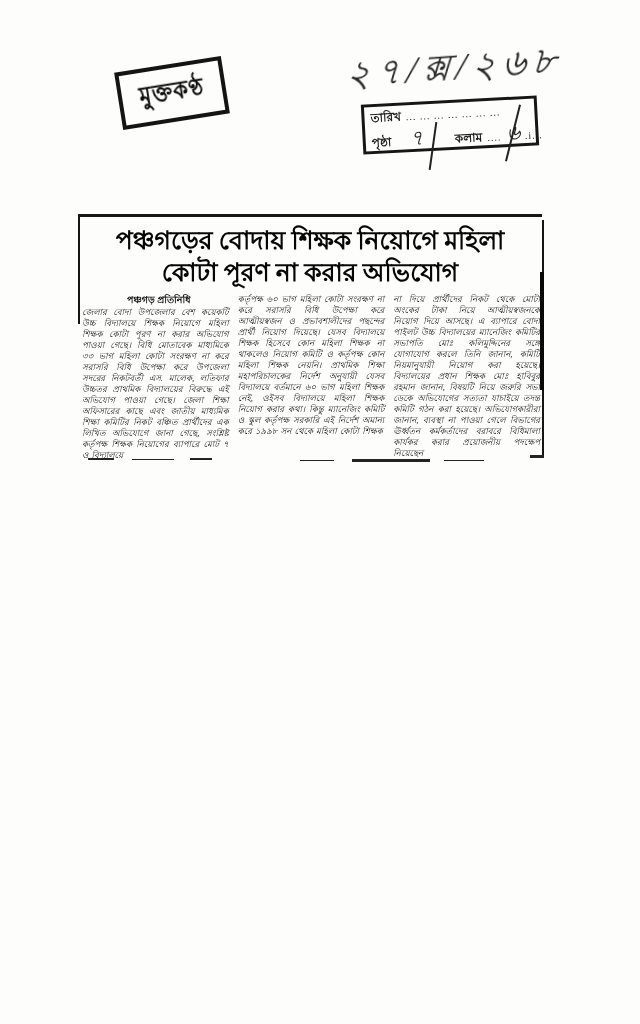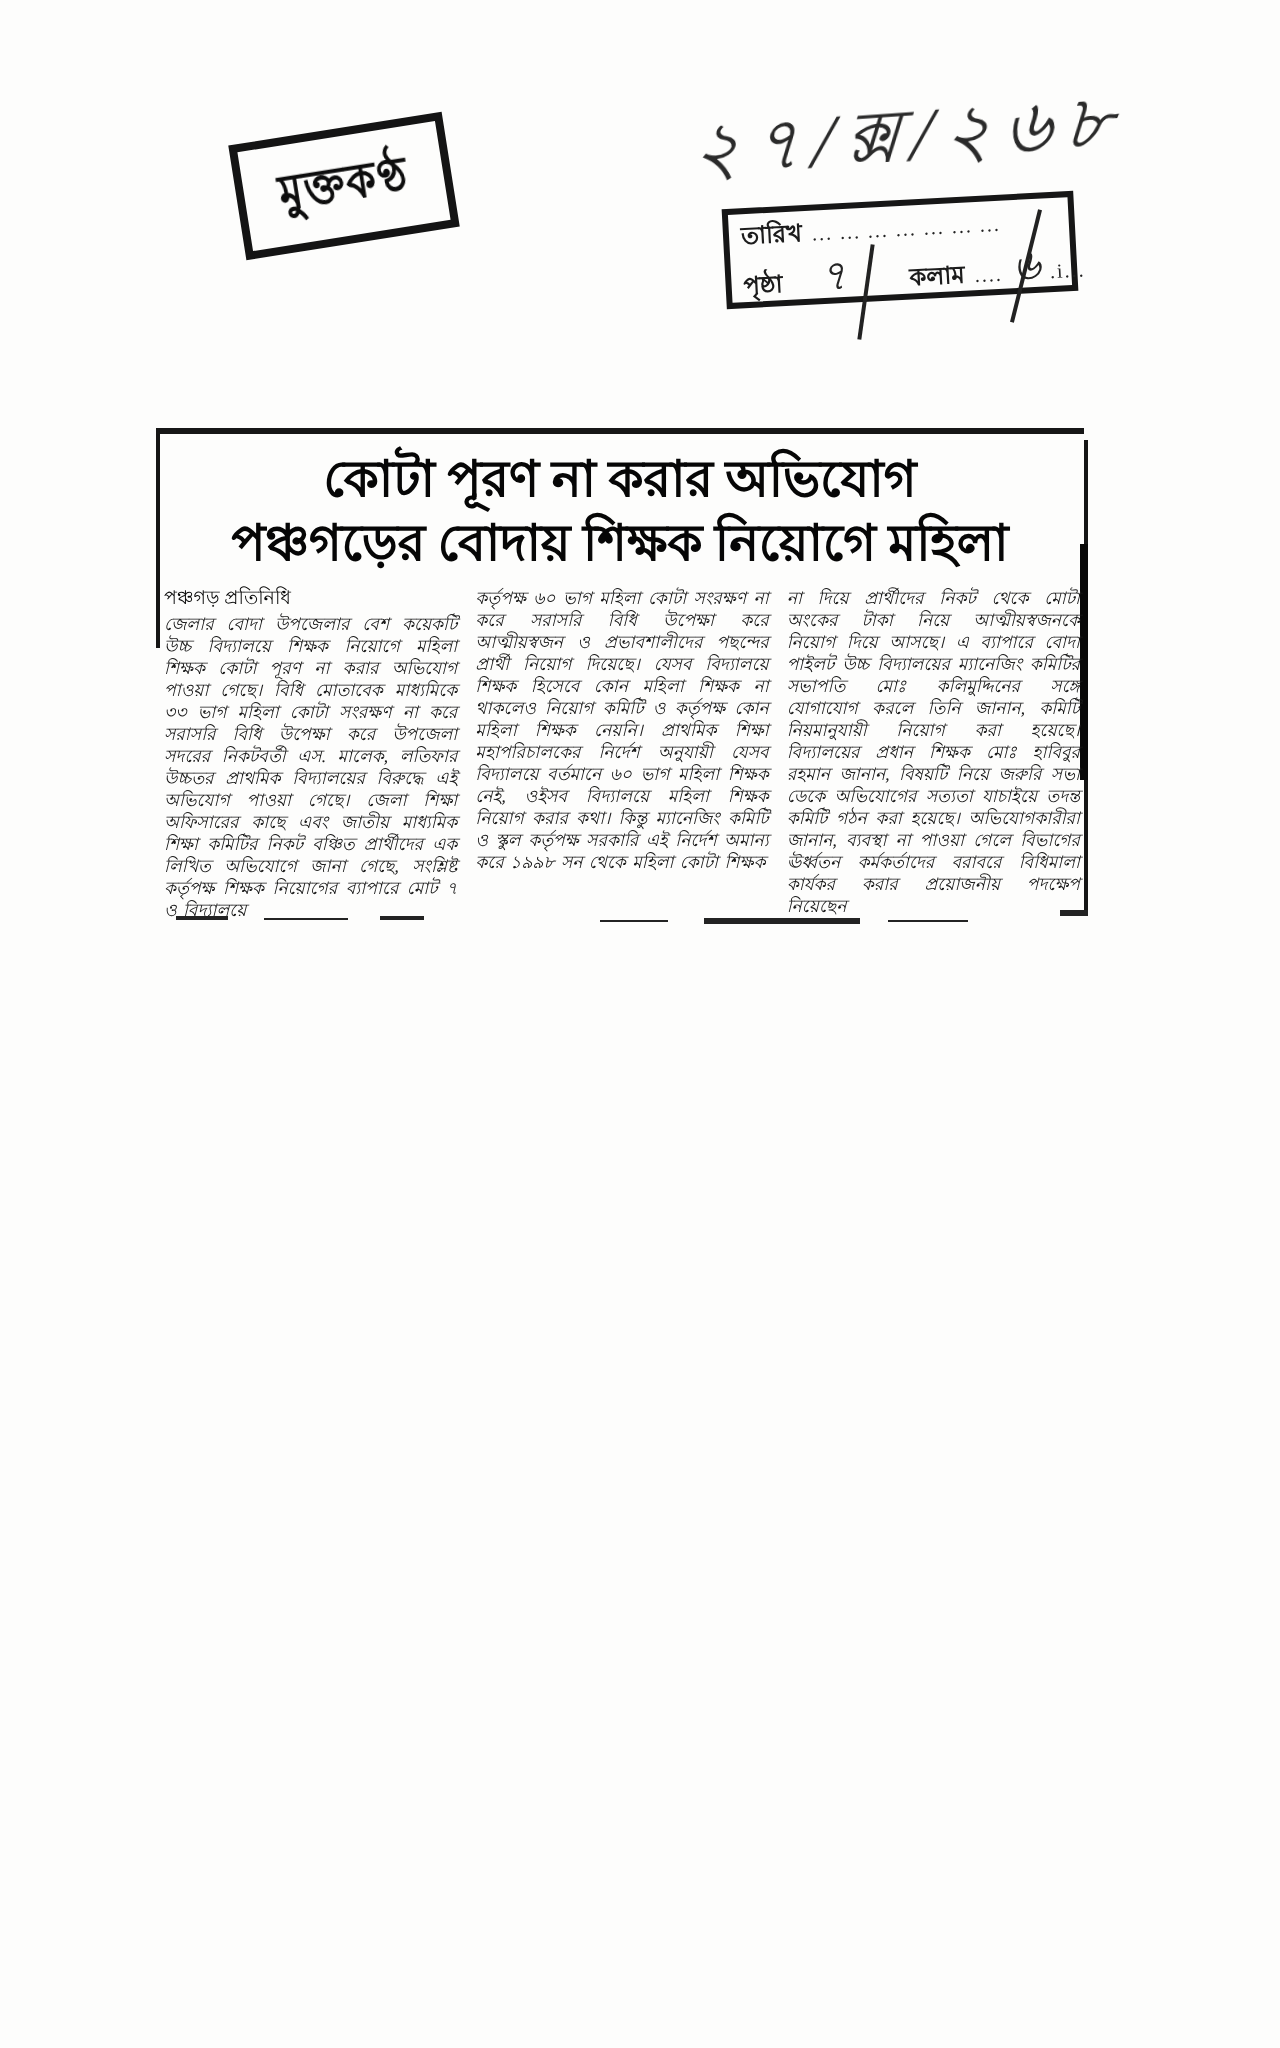--- a/index.html
+++ b/index.html
@@ -141,25 +141,26 @@
     top: 294px;
     width: 458px;
     display: flex;
     gap: 9px;
   }
   .col {
     flex: 1 1 0;
     min-width: 0;
   }
   .byline {
-    font-weight: normal;
+    font-weight: bold;
     font-size: 9.5px;
     line-height: 12px;
     margin-bottom: 1px;
     color: #111;
+    margin-left: 45px;
   }
   .coltext {
     font-size: 8.6px;
     line-height: 11px;
     text-align: justify;
     color: #222;
     word-spacing: 1px;
     filter: blur(0.25px);
     font-style: italic;
   }
@@ -201,22 +202,22 @@
   </div>
   <div class="stroke stroke-a"></div>
   <div class="stroke stroke-b"></div>
 
   <div class="clipping">
     <div class="clip-left-border"></div>
     <div class="clip-right-border"></div>
     <div class="clip-right-thick"></div>
 
     <div class="headline-box">
+      <div class="headline-line">পঞ্চগড়ের বোদায় শিক্ষক নিয়োগে মহিলা</div>
       <div class="headline-line">কোটা পূরণ না করার অভিযোগ</div>
-      <div class="headline-line">পঞ্চগড়ের বোদায় শিক্ষক নিয়োগে মহিলা</div>
     </div>
 
     <div class="columns">
       <div class="col">
         <div class="byline">পঞ্চগড় প্রতিনিধি</div>
         <div class="coltext">জেলার বোদা উপজেলার বেশ কয়েকটি উচ্চ বিদ্যালয়ে শিক্ষক নিয়োগে মহিলা শিক্ষক কোটা পূরণ না করার অভিযোগ পাওয়া গেছে। বিধি মোতাবেক মাধ্যমিকে ৩৩ ভাগ মহিলা কোটা সংরক্ষণ না করে সরাসরি বিধি উপেক্ষা করে উপজেলা সদরের নিকটবর্তী এস. মালেক, লতিফার উচ্চতর প্রাথমিক বিদ্যালয়ের বিরুদ্ধে এই অভিযোগ পাওয়া গেছে। জেলা শিক্ষা অফিসারের কাছে এবং জাতীয় মাধ্যমিক শিক্ষা কমিটির নিকট বঞ্চিত প্রার্থীদের এক লিখিত অভিযোগে জানা গেছে, সংশ্লিষ্ট কর্তৃপক্ষ শিক্ষক নিয়োগের ব্যাপারে মোট ৭ ও বিদ্যালয়ে</div>
       </div>
       <div class="col">
         <div class="coltext">কর্তৃপক্ষ ৬০ ভাগ মহিলা কোটা সংরক্ষণ না করে সরাসরি বিধি উপেক্ষা করে আত্মীয়স্বজন ও প্রভাবশালীদের পছন্দের প্রার্থী নিয়োগ দিয়েছে। যেসব বিদ্যালয়ে শিক্ষক হিসেবে কোন মহিলা শিক্ষক না থাকলেও নিয়োগ কমিটি ও কর্তৃপক্ষ কোন মহিলা শিক্ষক নেয়নি। প্রাথমিক শিক্ষা মহাপরিচালকের নির্দেশ অনুযায়ী যেসব বিদ্যালয়ে বর্তমানে ৬০ ভাগ মহিলা শিক্ষক নেই, ওইসব বিদ্যালয়ে মহিলা শিক্ষক নিয়োগ করার কথা। কিন্তু ম্যানেজিং কমিটি ও স্কুল কর্তৃপক্ষ সরকারি এই নির্দেশ অমান্য করে ১৯৯৮ সন থেকে মহিলা কোটা শিক্ষক</div>
       </div>

